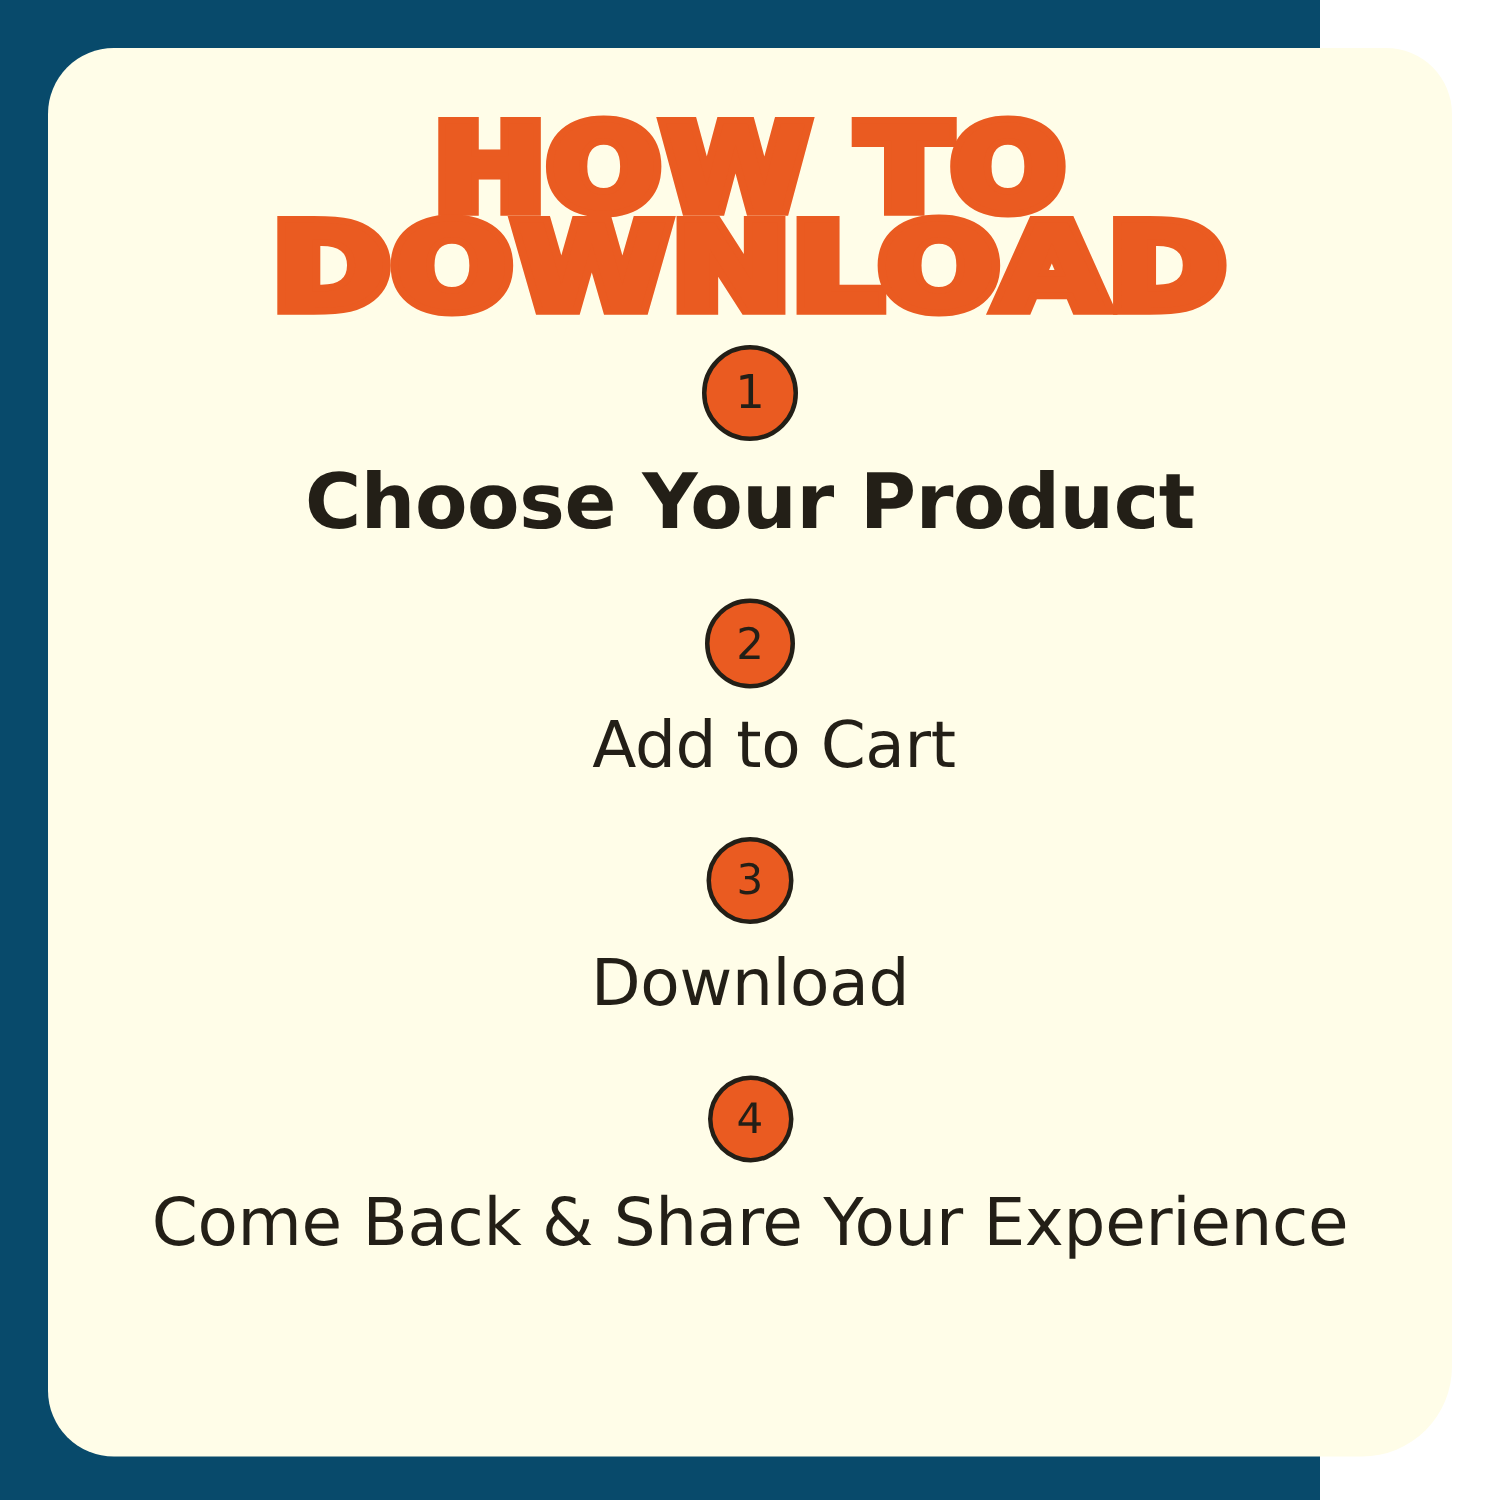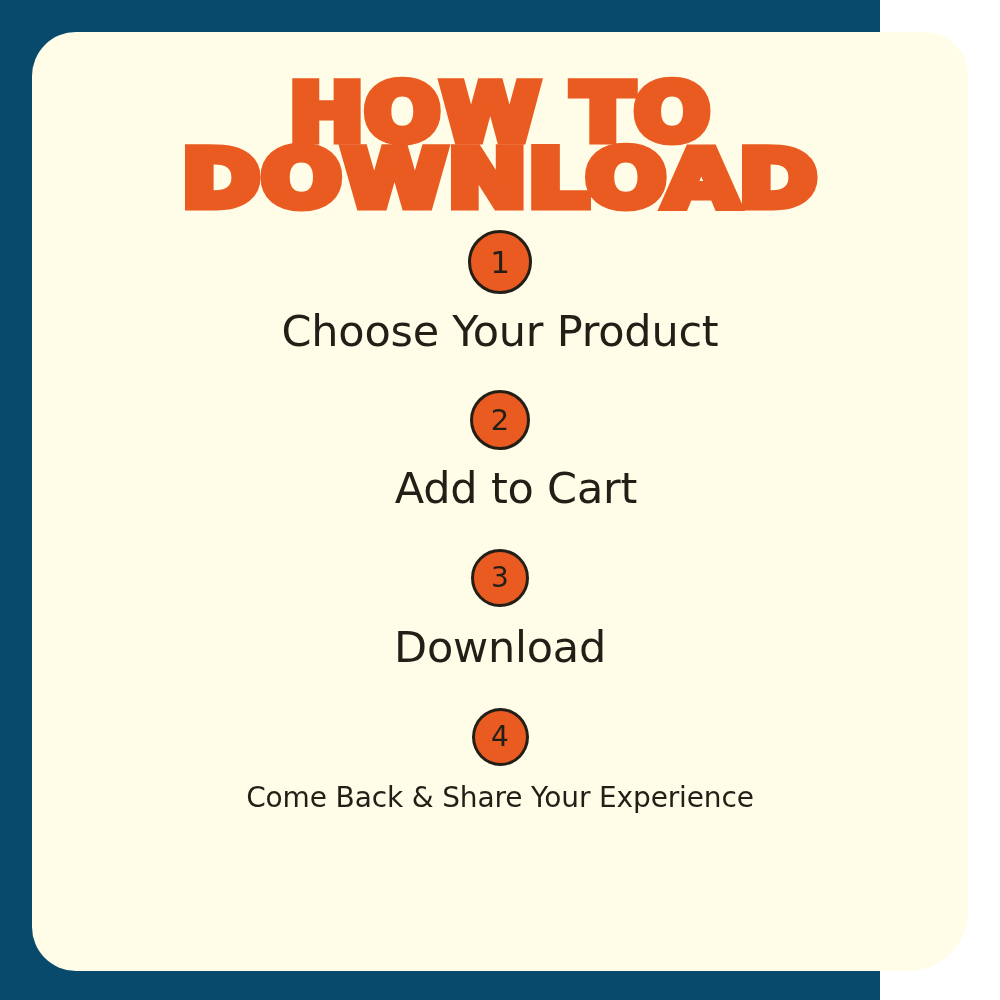--- a/index.html
+++ b/index.html
@@ -93,33 +93,33 @@
     display: block;
     color: #231F17;
     font-family: "DejaVu Sans", sans-serif;
     font-weight: 400;
     letter-spacing: -0.005em;
     white-space: nowrap;
   }
 
   
   #step-1 .step-badge { width: 64px; height: 64px; font-size: 31px; }
-  #step-1 .step-label { font-size: 43px; margin-top: 12px; }
+  #step-1 .step-label { font-size: 51px; margin-top: 12px; font-weight: bold; }
   #step-1 { margin-top: 0px; }
 
   #step-2 .step-badge { width: 60px; height: 60px; font-size: 29px; }
   #step-2 .step-label { font-size: 43px; margin-top: 13px; margin-left: 32px; }
   #step-2 { margin-top: 34px; }
 
   #step-3 .step-badge { width: 58px; height: 58px; font-size: 28px; }
   #step-3 .step-label { font-size: 43px; margin-top: 15px; }
   #step-3 { margin-top: 36px; }
 
   #step-4 .step-badge { width: 57px; height: 58px; font-size: 28px; }
-  #step-4 .step-label { font-size: 28px; margin-top: 15px; }
+  #step-4 .step-label { font-size: 44px; margin-top: 15px; }
   #step-4 { margin-top: 36px; }
 </style>
 </head>
 <body>
 
 <div id="poster">
   <div id="panel">
 
     <div id="title-block">
       <span class="title-line" id="title-line-1">HOW TO</span>

